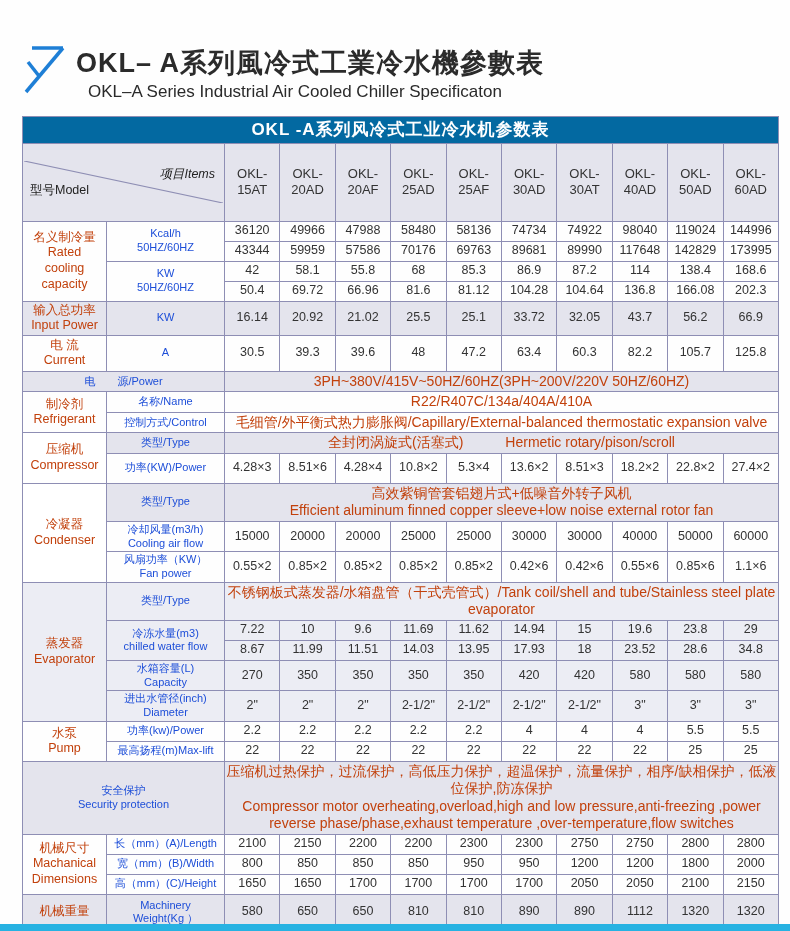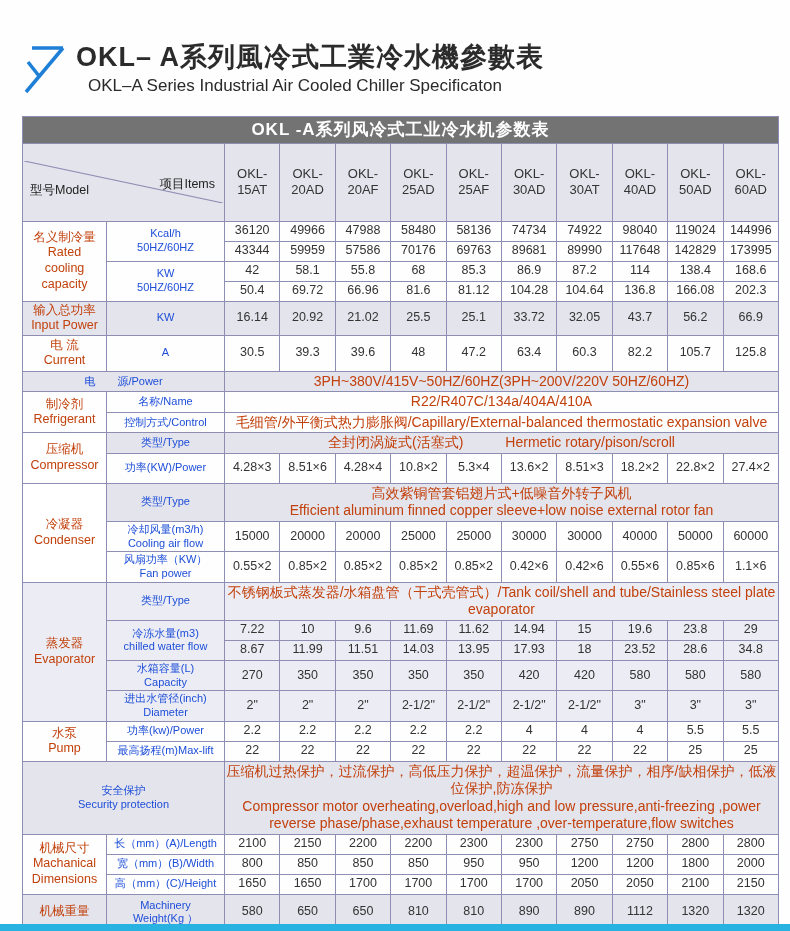--- a/index.html
+++ b/index.html
@@ -7,59 +7,59 @@
   body {
     width:790px; height:931px;
     background:#ffffff;
     font-family:"Liberation Sans", sans-serif;
     color:#333;
     position:relative;
   }
   .page { width:790px; height:931px; position:relative; overflow:hidden; background:#fefefe; }
 
   
-  .hdr { display:flex; align-items:center; margin:36px 0 0 18px; }
+  .hdr { display:flex; align-items:flex-end; margin:36px 0 0 18px; }
   .logo { width:52px; height:62px; flex:0 0 52px; margin-top:4px; }
   .titles { margin-left:6px; }
   .title-zh { font-size:27px; font-weight:bold; color:#2b2b2b; letter-spacing:1px; margin:0; line-height:1.15; }
   .title-en { font-size:17px; font-weight:500; color:#2a2a2a; margin:4px 0 0 12px; line-height:1.1; }
 
   
   table.spec {
     border-collapse:collapse; table-layout:fixed;
     width:757px; margin:14px 0 0 22px;
     font-size:12px;
   }
   table.spec td {
     border:1px solid #8e8eb4;
     text-align:center; vertical-align:middle;
     padding:1px 1px; height:20px;
     white-space:pre-line; line-height:1.25;
     overflow:hidden;
   }
   tr.titlebar td {
-    background:#737373; color:#fff;
+    background:#0369a1; color:#fff;
     font-size:17px; font-weight:bold; height:27px;
     letter-spacing:1px;
   }
   tr.shade td { background:#e4e4ed; }
   tr.soft td  { background:#ecedf4; }
   td.bg-white { background:#ffffff !important; }
   td.grp  { font-size:12.5px; color:#c2410c; }
   td.sub  { font-size:11px; color:#1d4ed8; }
   td.val  { font-size:12.5px; color:#333; }
   td.merged { font-size:14px; color:#c2410c; padding:2px 4px; }
   tr.model-row td { height:42px; font-size:13px; color:#333; }
 
   
   td.diag { padding:0; position:relative; }
   .diag-wrap { position:relative; width:100%; height:42px; }
   .diag-wrap svg { position:absolute; left:0; top:0; width:100%; height:100%; }
   .diag-model { position:absolute; left:6px; bottom:5px; font-size:12.5px; color:#222; }
-  .diag-items { position:absolute; right:8px; top:16px; font-size:12.5px; color:#222; }
+  .diag-items { position:absolute; right:8px; top:6px; font-size:12.5px; color:#222;font-style:italic; }
 
   .bottom-strip { position:absolute; left:0; bottom:0; width:790px; height:7px; background:#27b2e2; }
 </style>
 </head>
 <body>
 
 <div class="page">
 
   <div class="hdr">
     <svg class="logo" viewBox="0 0 52 62">

